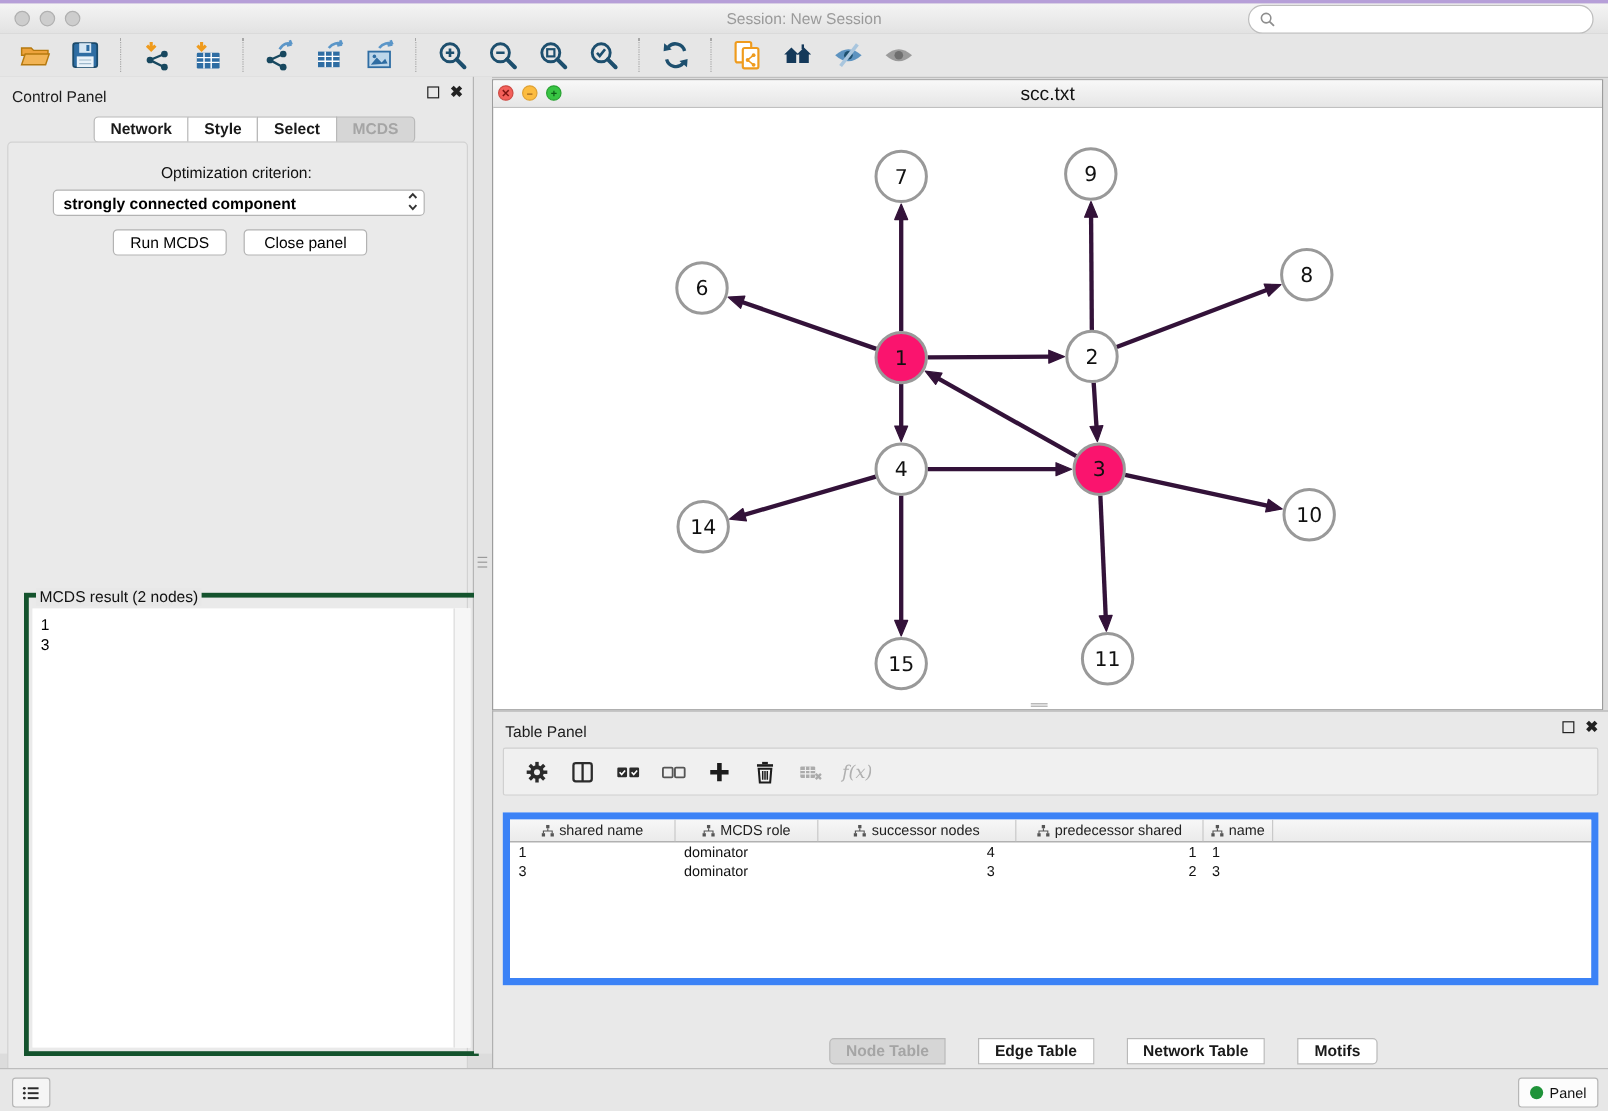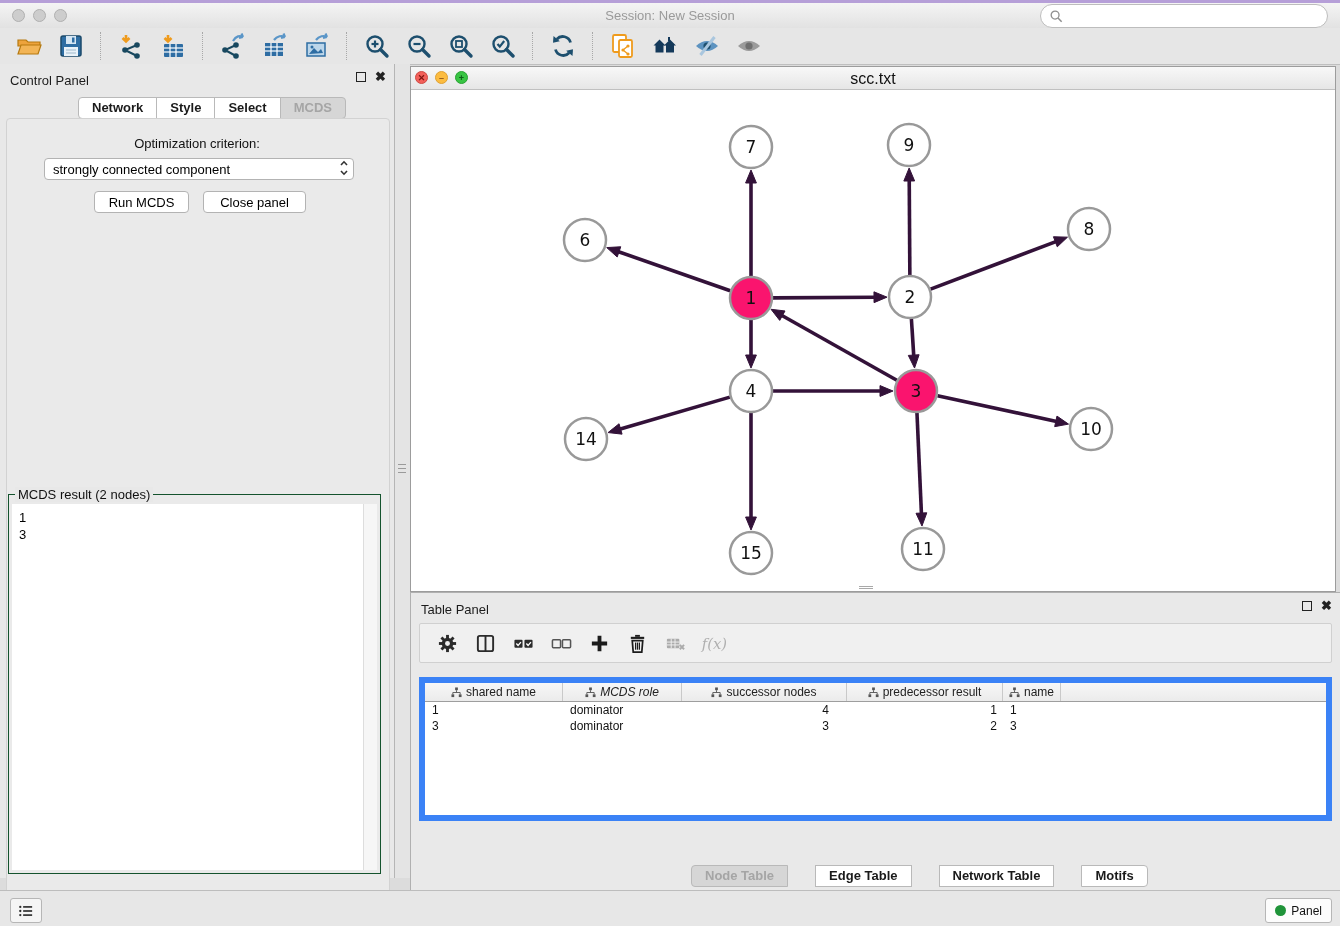--- a/index.html
+++ b/index.html
@@ -34,27 +34,27 @@
     margin-left:-1px;font-size:13px;font-weight:bold;color:#1a1a1a;cursor:default;}
   .tab:first-child{border-radius:4px 0 0 4px;margin-left:0;}
   .tab:last-child{border-radius:0 4px 4px 0;}
   .tab.selected{background:#d6d6d6;color:#a5a5a5;}
   #cp-tabs{left:78px;top:33px;}
   #cp-box{position:absolute;left:6px;top:54px;width:382px;height:818px;border:1px solid #d2d2d2;
     border-radius:4px;background:#eaeaea;}
   #opt-label{position:absolute;left:0;right:0;top:72px;text-align:center;font-size:13px;color:#111;}
   #opt-select{position:absolute;left:44px;top:94px;width:310px;height:22px;background:#fff;
     border:1px solid #b3b3b3;border-radius:4px;display:flex;align-items:center;box-sizing:border-box;
-    font-size:13px;padding-left:8px;}
+    font-size:13px;padding-left:8px;font-weight:bold;}
   #opt-select .stepper{margin-left:auto;margin-right:4px;}
   .btn{position:absolute;height:22px;background:#fff;border:1px solid #b3b3b3;border-radius:4px;
     font-size:13px;display:flex;align-items:center;justify-content:center;box-sizing:border-box;cursor:default;}
   #run-btn{left:94px;top:127px;width:95px;text-align:center;}
   #close-btn{left:203px;top:127px;width:103px;}
-  #mcds-result{position:absolute;left:8px;top:430px;width:371px;height:378px;border:1px solid #14532d;}
+  #mcds-result{position:absolute;left:20px;top:430px;width:371px;height:378px;border:4px solid #14532d;}
   #mcds-legend{position:absolute;left:6px;top:-8px;background:#e8e8e8;padding:0 3px;font-size:13px;color:#111;}
   #result-area{position:absolute;left:3px;top:9px;right:3px;bottom:3px;background:#fff;
     font-size:13px;line-height:17px;padding:5px 7px;white-space:pre-line;box-sizing:border-box;}
   #result-scroll{position:absolute;top:9px;right:3px;bottom:3px;width:13px;background:#f6f6f6;border-left:1px solid #ddd;}
   
   #splitter{position:absolute;left:395px;top:64px;width:15px;height:814px;background:#e4e4e4;}
   .grip-h{position:absolute;left:3px;width:8px;height:1px;background:#9a9a9a;}
   
   #net-window{position:absolute;left:410px;top:66px;width:926px;height:526px;background:#fff;
     border:1px solid #9c9c9c;box-sizing:border-box;}
@@ -472,21 +472,21 @@
     <div id="th-row">
         <div class="th-cell" style="width: 138px;">
           <svg viewBox="0 0 12 12">
             <rect x="4.5" y="0.5" width="3" height="3" fill="#555"></rect>
             <rect x="0.5" y="8" width="3" height="3" fill="#555"></rect>
             <rect x="8.5" y="8" width="3" height="3" fill="#555"></rect>
             <path d="M6 3.5v2.5M2 8V6h8v2" stroke="#555" fill="none" stroke-width="1"></path>
           </svg>
           <span>shared name</span>
         </div>
-        <div class="th-cell" style="width: 119px; font-style: italic;">
+        <div class="th-cell" style="width: 119px;">
           <svg viewBox="0 0 12 12">
             <rect x="4.5" y="0.5" width="3" height="3" fill="#555"></rect>
             <rect x="0.5" y="8" width="3" height="3" fill="#555"></rect>
             <rect x="8.5" y="8" width="3" height="3" fill="#555"></rect>
             <path d="M6 3.5v2.5M2 8V6h8v2" stroke="#555" fill="none" stroke-width="1"></path>
           </svg>
           <span>MCDS role</span>
         </div>
         <div class="th-cell" style="width: 165px;">
           <svg viewBox="0 0 12 12">
@@ -497,21 +497,21 @@
           </svg>
           <span>successor nodes</span>
         </div>
         <div class="th-cell" style="width: 156px;">
           <svg viewBox="0 0 12 12">
             <rect x="4.5" y="0.5" width="3" height="3" fill="#555"></rect>
             <rect x="0.5" y="8" width="3" height="3" fill="#555"></rect>
             <rect x="8.5" y="8" width="3" height="3" fill="#555"></rect>
             <path d="M6 3.5v2.5M2 8V6h8v2" stroke="#555" fill="none" stroke-width="1"></path>
           </svg>
-          <span>predecessor result</span>
+          <span>predecessor shared</span>
         </div>
         <div class="th-cell" style="width: 58px;">
           <svg viewBox="0 0 12 12">
             <rect x="4.5" y="0.5" width="3" height="3" fill="#555"></rect>
             <rect x="0.5" y="8" width="3" height="3" fill="#555"></rect>
             <rect x="8.5" y="8" width="3" height="3" fill="#555"></rect>
             <path d="M6 3.5v2.5M2 8V6h8v2" stroke="#555" fill="none" stroke-width="1"></path>
           </svg>
           <span>name</span>
         </div>

